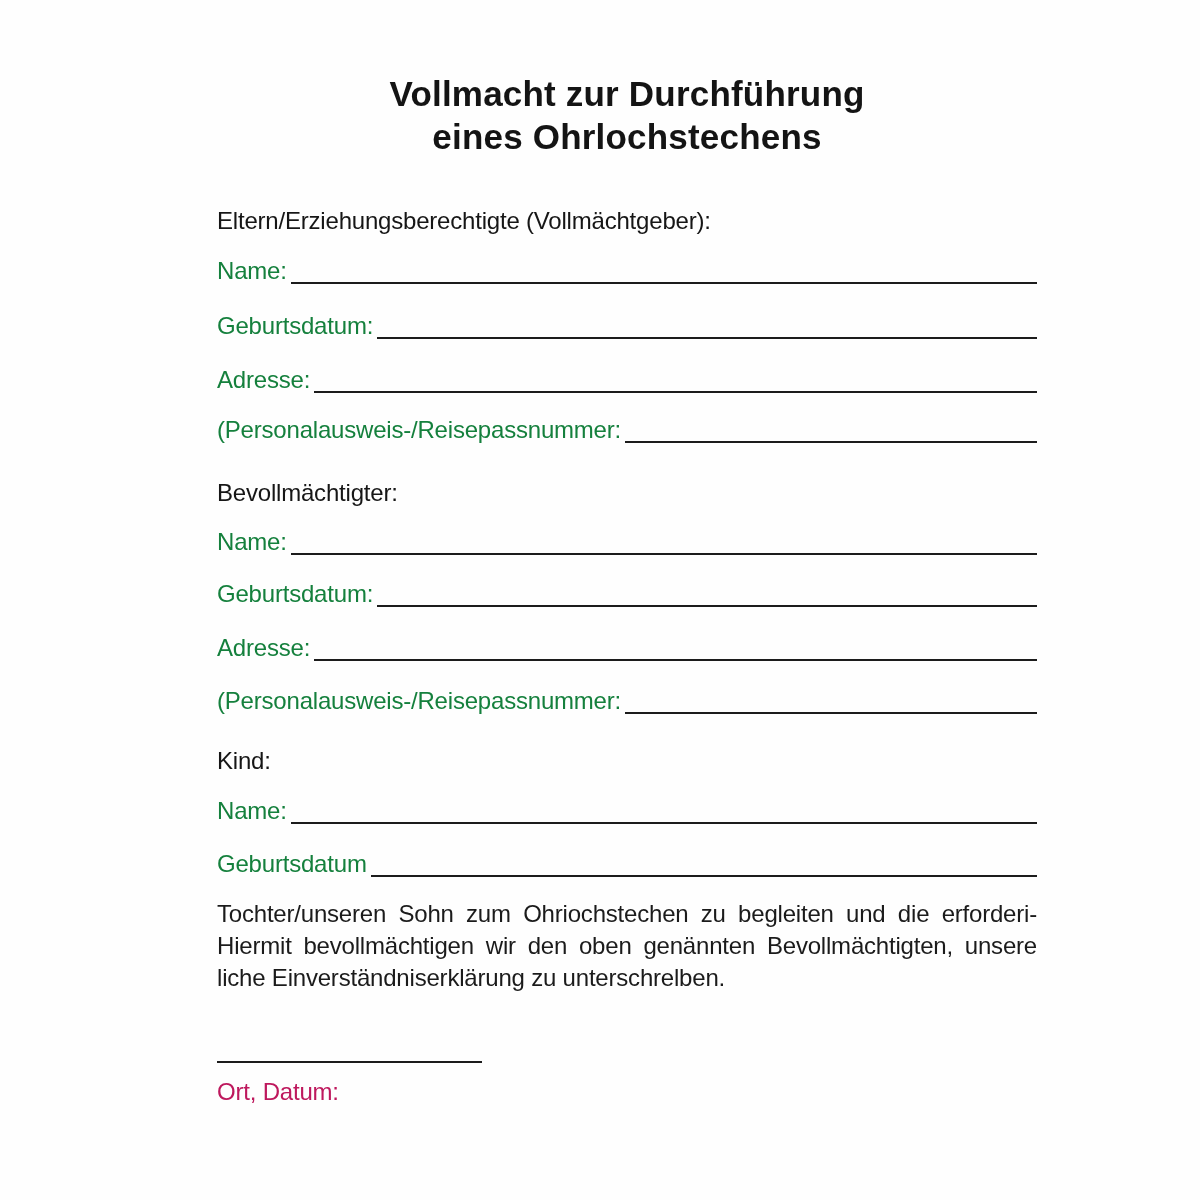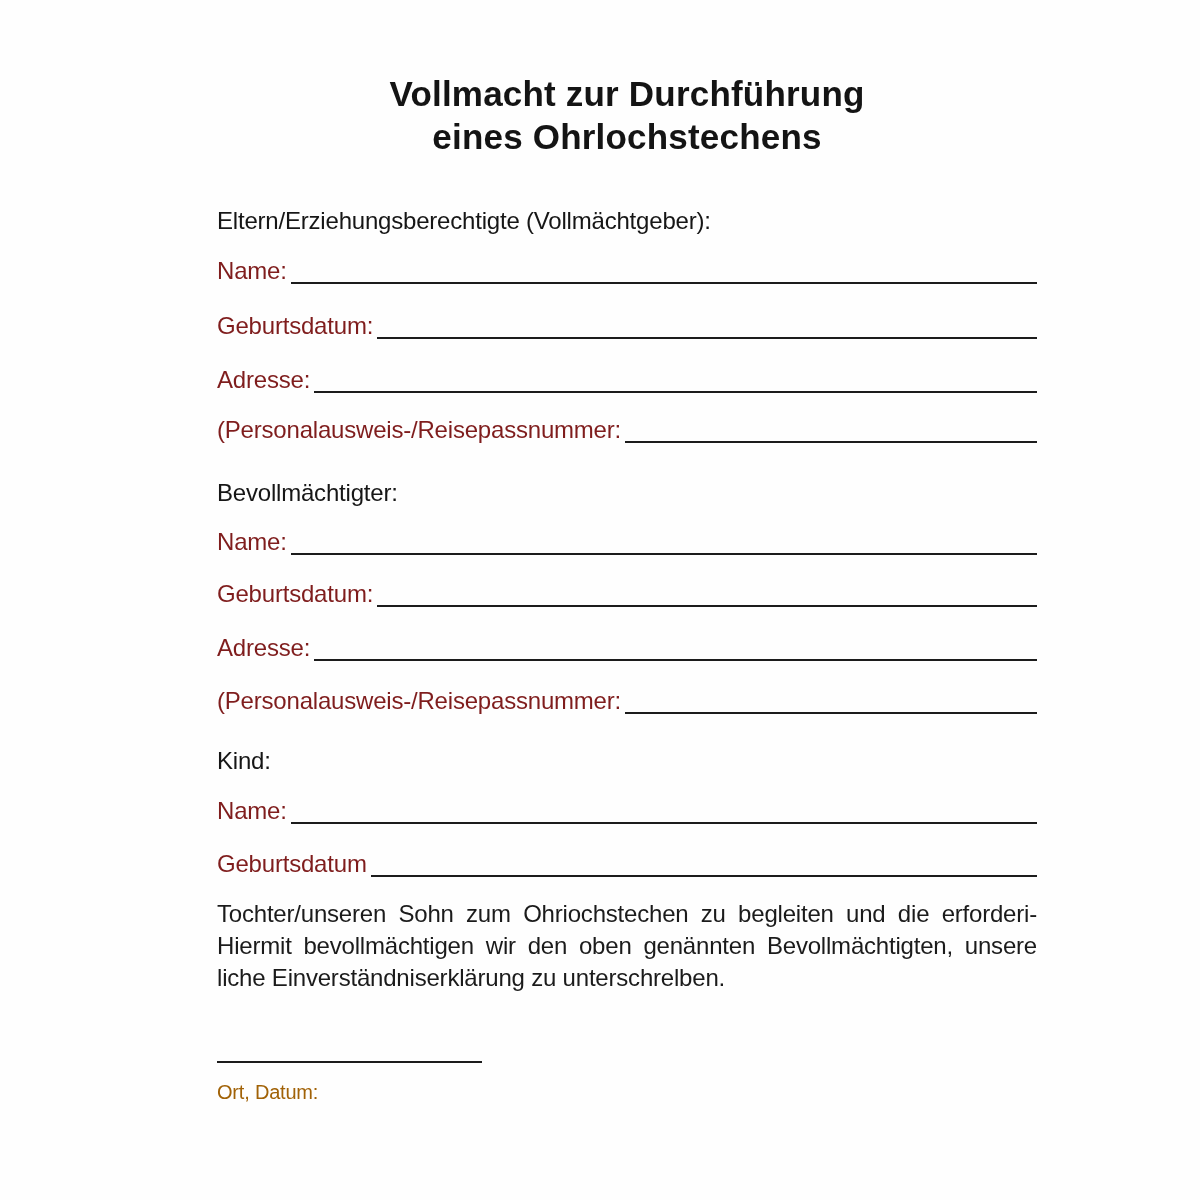--- a/index.html
+++ b/index.html
@@ -25,43 +25,43 @@
     font-size: 24px; font-weight: normal; line-height: 30px;
     letter-spacing: -0.2px; color: #161616;
   }
 
   .field-row {
     position: absolute; left: 0; width: 100%;
     display: flex; align-items: flex-end;
   }
   .field-label {
     font-size: 24px; line-height: 30px; letter-spacing: -0.2px;
-    white-space: nowrap; color: #7f1d1d;
+    white-space: nowrap; color: #15803d;
   }
   .fill-line {
     flex: 1; height: 24px;
     border-bottom: 2px solid #1c1c1c;
     margin-left: 4px; margin-bottom: 2px;
     font-size: 24px; line-height: 30px;
   }
 
   .declaration {
     position: absolute; left: 0; top: 898px; width: 100%;
     font-size: 24px; line-height: 32px; letter-spacing: -0.2px;
   }
   .para-line { text-align: justify; text-align-last: justify; }
   .para-line.last { text-align: right; text-align-last: left; }
 
   .sig-col { position: absolute; top: 1061px; }
   .sig-col.left { left: 0; width: 265px; }
   .sig-col.right { left: 356px; width: 464px; }
   .sig-rule { border-top: 2px solid #1c1c1c; height: 0; }
   .sig-label {
-    margin-top: 9px; font-size: 20px; line-height: 40px;
-    letter-spacing: -0.2px; color: #a16207;
+    margin-top: 9px; font-size: 24px; line-height: 40px;
+    letter-spacing: -0.2px; color: #be185d;
   }
   .sig-label .sig-line2 { display: block; }
 
   
   .h-parents   { top: 206px; }
   .h-agent     { top: 478px; }
   .h-child     { top: 746px; text-align: right; }
   .r-p-name    { top: 256px; }
   .r-p-birth   { top: 311px; }
   .r-p-addr    { top: 365px; }

